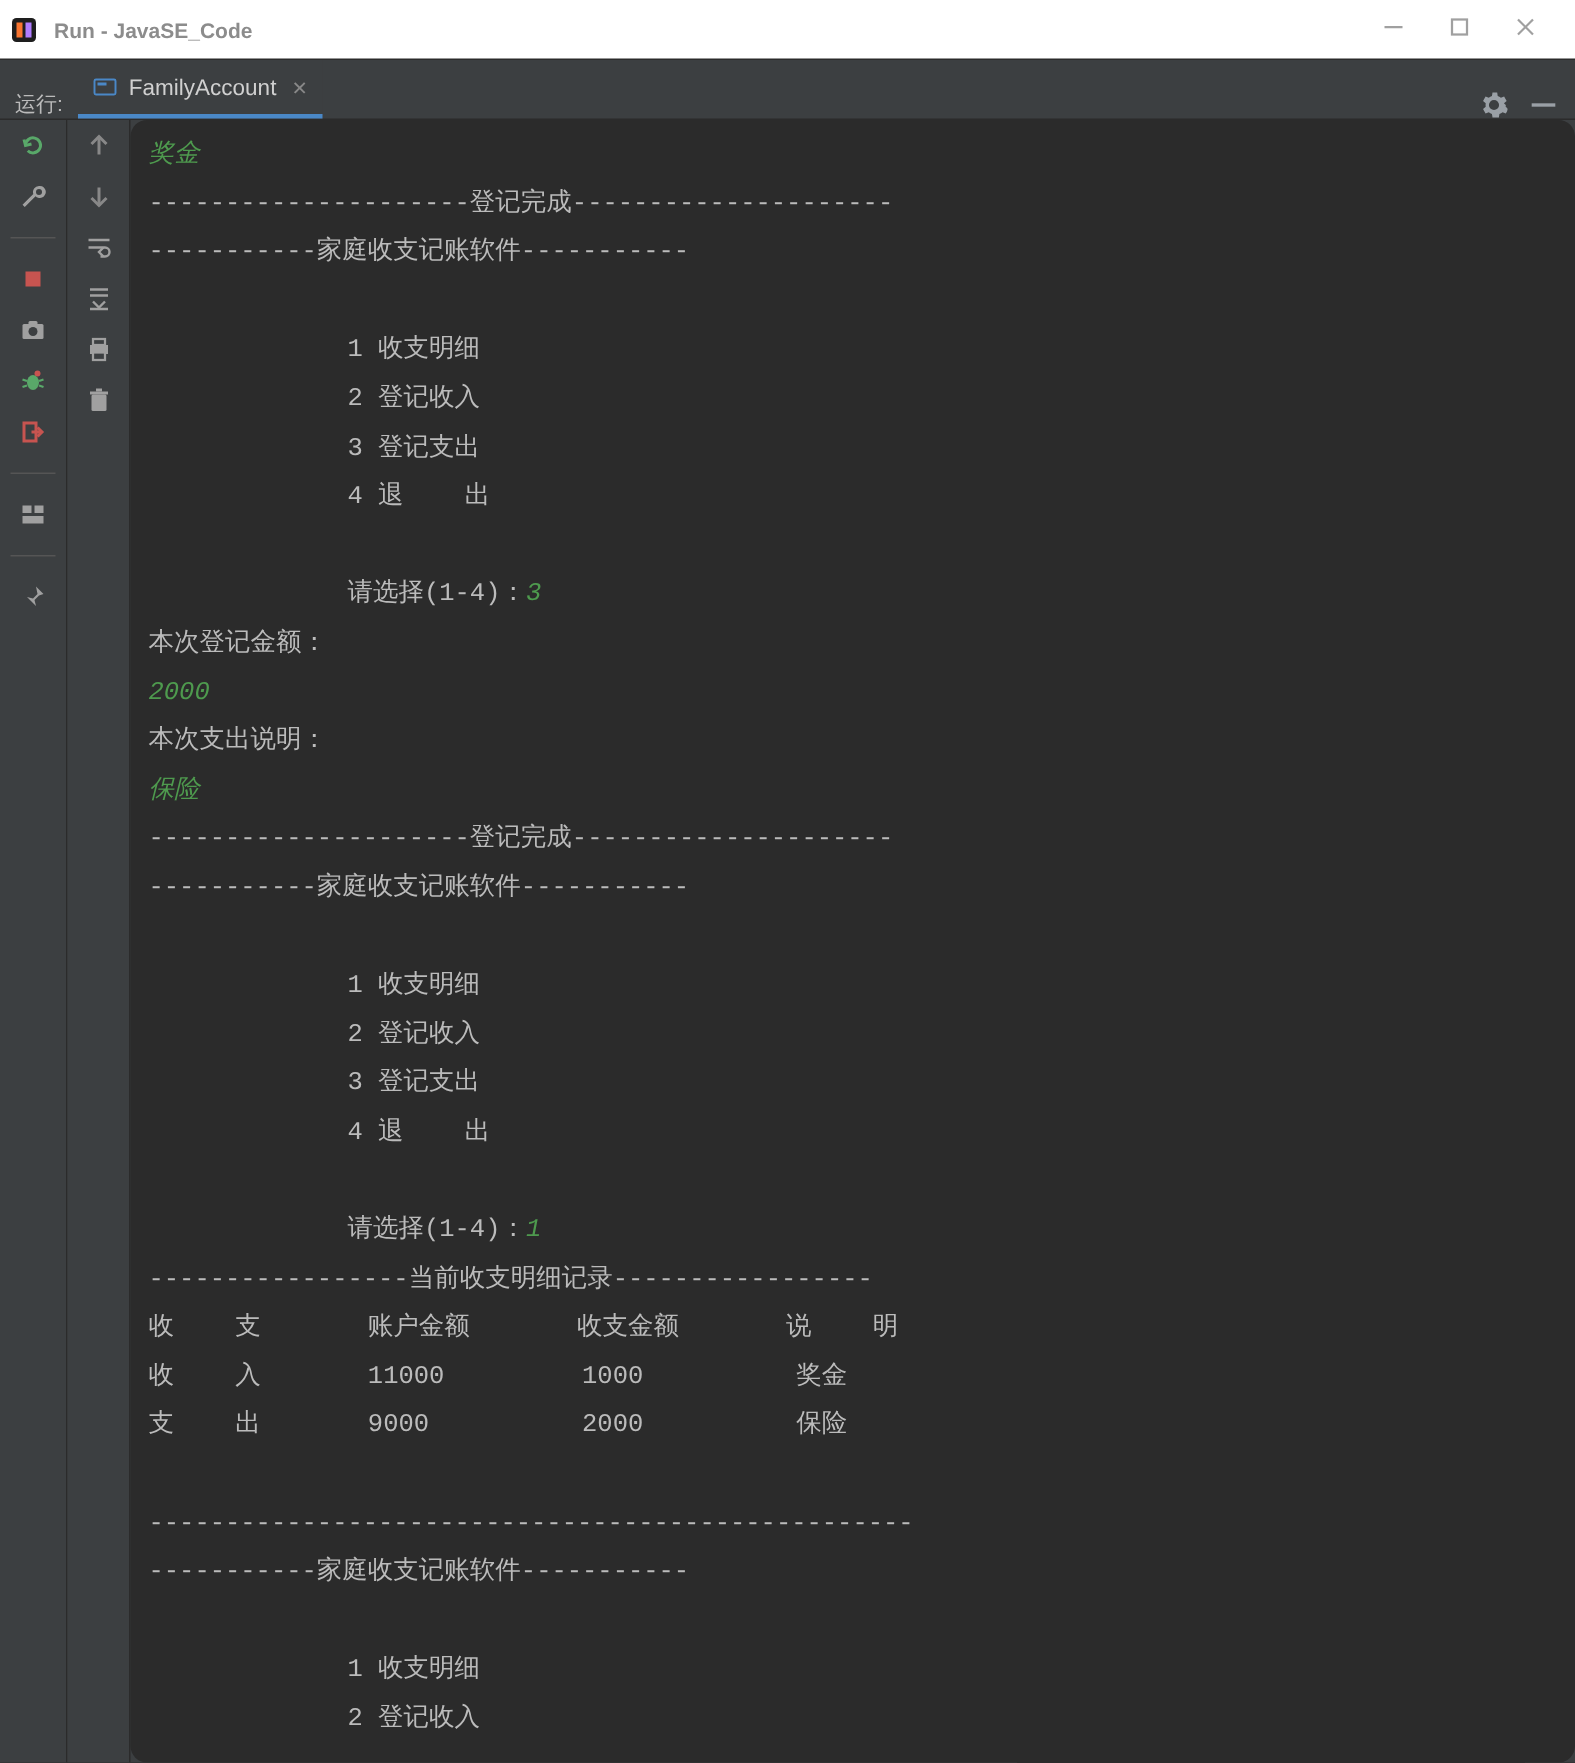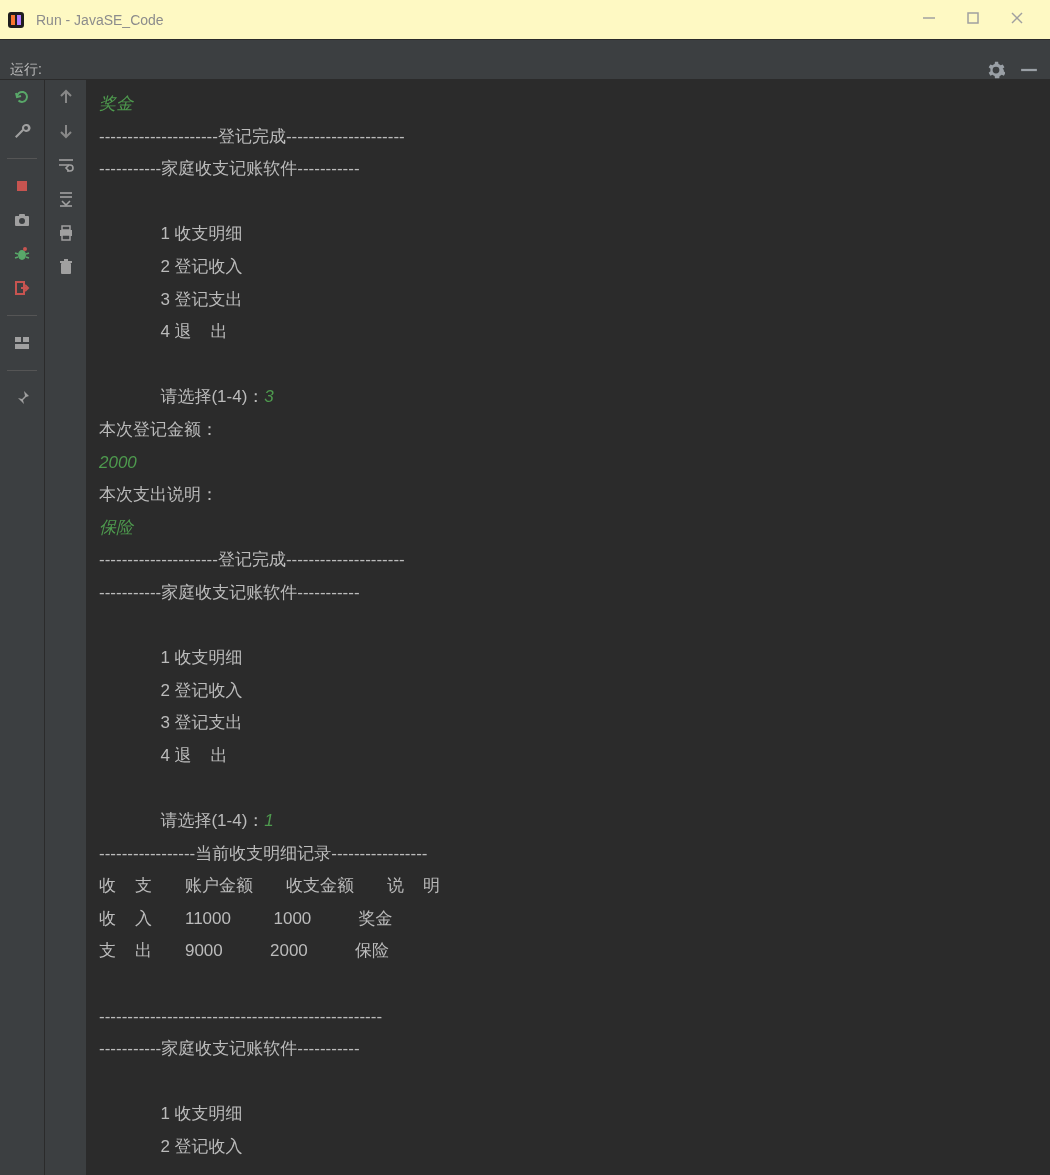--- a/index.html
+++ b/index.html
@@ -7,25 +7,26 @@
       background: #3c3f41;
       color: #bbbbbb;
       font-family: "Microsoft YaHei", "Segoe UI", sans-serif;
       font-size: 14px;
       width: 1050px;
       height: 1175px;
       overflow: hidden;
     }
     .titlebar {
       height: 40px;
-      background: #fef9c3;
+      background: #ffffff;
       display: flex;
       align-items: center;
       padding: 0 6px;
       border-bottom: 1px solid #2b2b2b;
+      font-weight: bold;
     }
     .titlebar-icon {
       width: 20px; height: 20px;
       margin-right: 10px;
     }
     .titlebar-title { color: #8c8c8c; font-size: 14px; }
     .titlebar-controls {
       margin-left: auto;
       display: flex;
       gap: 30px;
@@ -88,26 +89,27 @@
       align-items: center;
       padding-top: 8px;
       gap: 16px;
     }
     .ico { width: 18px; height: 18px; display:flex; align-items:center; justify-content:center; cursor: pointer;}
     .ico svg { width: 18px; height: 18px; }
     .console {
       flex: 1;
       background: #2b2b2b;
       padding: 8px 12px;
-      font-family: Liberation Sans, sans-serif;
+      font-family: Liberation Mono, monospace;
       font-size: 17px;
       line-height: 32.6px;
       color: #bbbbbb;
       white-space: pre;
       overflow: hidden;
+      border-radius: 11px;
     }
     .console .grn { color: #4e9a4e; font-style: italic; }
   </style>
 </head>
 <body>
 
 <div class="titlebar">
   <span class="titlebar-icon">
     <svg viewBox="0 0 20 20">
       <rect x="2" y="2" width="16" height="16" rx="3" fill="#1e1e1e"></rect>
@@ -131,20 +133,30 @@
       <svg viewBox="0 0 14 14">
           <line x1="2" y1="2" x2="12" y2="12" stroke="#a0a0a0" stroke-width="1.5"></line>
           <line x1="12" y1="2" x2="2" y2="12" stroke="#a0a0a0" stroke-width="1.5"></line>
         </svg>
     </span>
   </div>
 </div>
 
 <div class="toolbar">
   <span class="run-label">运行:</span>
+  <div class="tab">
+    <span class="tab-icon">
+      <svg viewBox="0 0 16 16">
+        <rect x="1" y="3" width="14" height="10" rx="1" fill="none" stroke="#4a88c7" stroke-width="1.3"></rect>
+        <rect x="3" y="5" width="6" height="2" fill="#4a88c7"></rect>
+      </svg>
+    </span>
+    <span class="tab-label">FamilyAccount</span>
+    <span class="tab-close">✕</span>
+  </div>
   <div class="toolbar-right">
     <span class="ico">
       <svg viewBox="0 0 16 16" fill="#9aa0a6">
           <path d="M8 5a3 3 0 100 6 3 3 0 000-6zm7 3a7 7 0 01-.1 1.1l1.6 1.3-1.5 2.6-1.9-.7a6 6 0 01-1.9 1.1l-.3 2H7.1l-.3-2a6 6 0 01-1.9-1.1l-1.9.7L1.5 10.4 3.1 9.1A7 7 0 013 8a7 7 0 01.1-1.1L1.5 5.6 3 3l1.9.7A6 6 0 016.8 2.6l.3-2h2.8l.3 2a6 6 0 011.9 1.1L14 3l1.5 2.6-1.6 1.3A7 7 0 0115 8z"></path>
         </svg>
     </span>
     <span class="ico">
       <svg viewBox="0 0 16 16">
           <rect x="1" y="7" width="14" height="2" fill="#9aa0a6"></rect>
         </svg>

